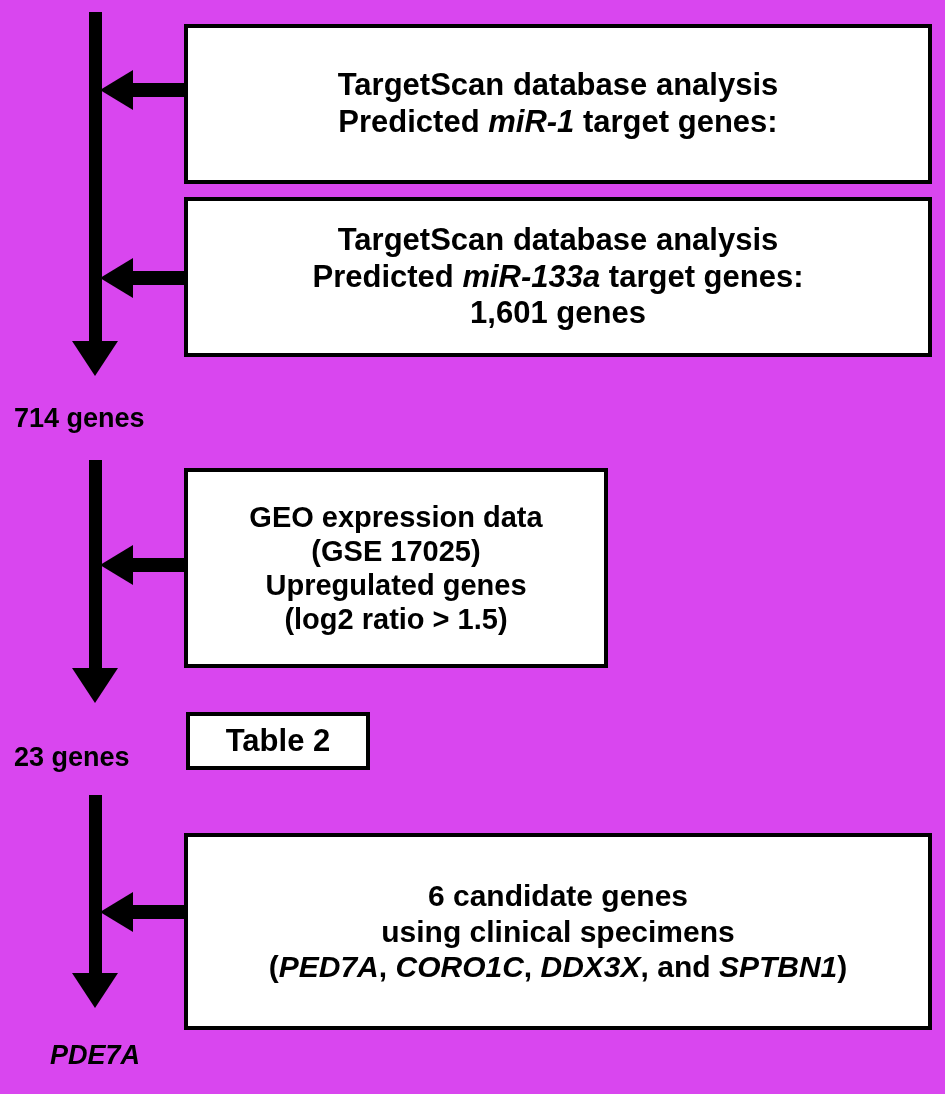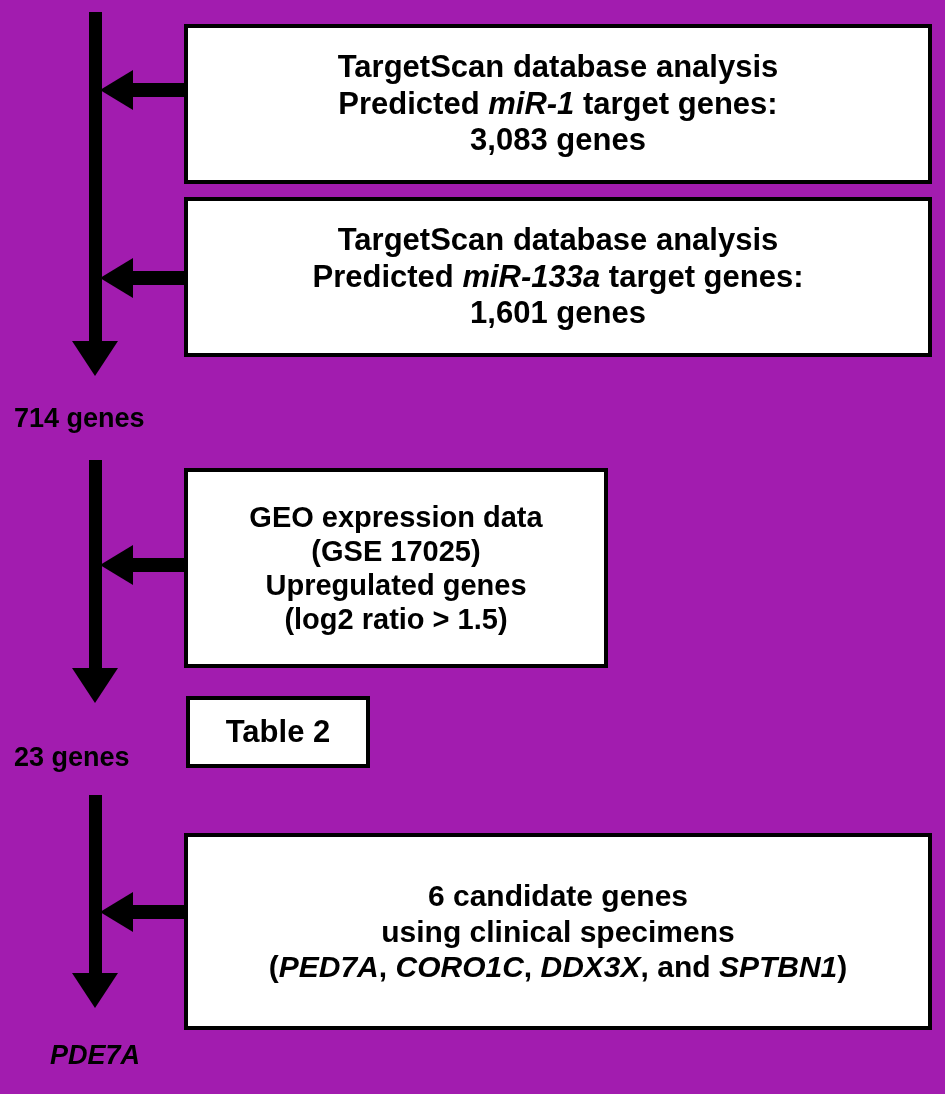--- a/index.html
+++ b/index.html
@@ -4,21 +4,21 @@
 <style>
   html, body {
     margin: 0;
     padding: 0;
     background: #ffffff;
   }
   #canvas {
     position: relative;
     width: 945px;
     height: 1094px;
-    background: #a21caf;
+    background: #d946ef;
     font-family: "Liberation Sans", sans-serif;
     overflow: hidden;
   }
   .box {
     position: absolute;
     box-sizing: border-box;
     border: 4px solid #000000;
     background: #ffffff;
     display: flex;
     flex-direction: column;
@@ -98,21 +98,20 @@
                 border-top:20px solid transparent;
                 border-bottom:20px solid transparent;
                 border-right:33px solid #000000;"></div>
   </div>
 
   <div class="box big" style="left:184px; top:24px; width:748px; height:160px;">
     <div class="line">TargetScan database analysis</div>
     <div class="line">
       <span>Predicted </span><em class="g">miR-1</em><span> target genes:</span>
     </div>
-    <div class="line">3,083 genes</div>
   </div>
 
   <div class="box big" style="left:184px; top:197px; width:748px; height:160px;">
     <div class="line">TargetScan database analysis</div>
     <div class="line">
       <span>Predicted </span><em class="g">miR-133a</em><span> target genes:</span>
     </div>
     <div class="line">1,601 genes</div>
   </div>
 
@@ -134,21 +133,21 @@
 
   <div class="box geo" style="left:184px; top:468px; width:424px; height:200px;">
     <div class="line">GEO expression data</div>
     <div class="line">(GSE 17025)</div>
     <div class="line">Upregulated genes</div>
     <div class="line">(log2 ratio &gt; 1.5)</div>
   </div>
 
   <div class="sidelabel" style="left:14px; top:742px;">23 genes</div>
 
-  <div class="box tablebox" style="left:186px; top:696px; width:184px; height:72px;">
+  <div class="box tablebox" style="left:186px; top:712px; width:184px; height:58px;">
     <div class="line">Table 2</div>
   </div>
 
   <div class="vstem" style="left:89px; top:795px; width:13px; height:180px;"></div>
   <div class="varrowhead" style="left:72px; top:973px;
               border-left:23px solid transparent;
               border-right:23px solid transparent;
               border-top:35px solid #000000;"></div>
 
   <div class="harrow" style="left:100px; top:892px; width:88px; height:40px;">

